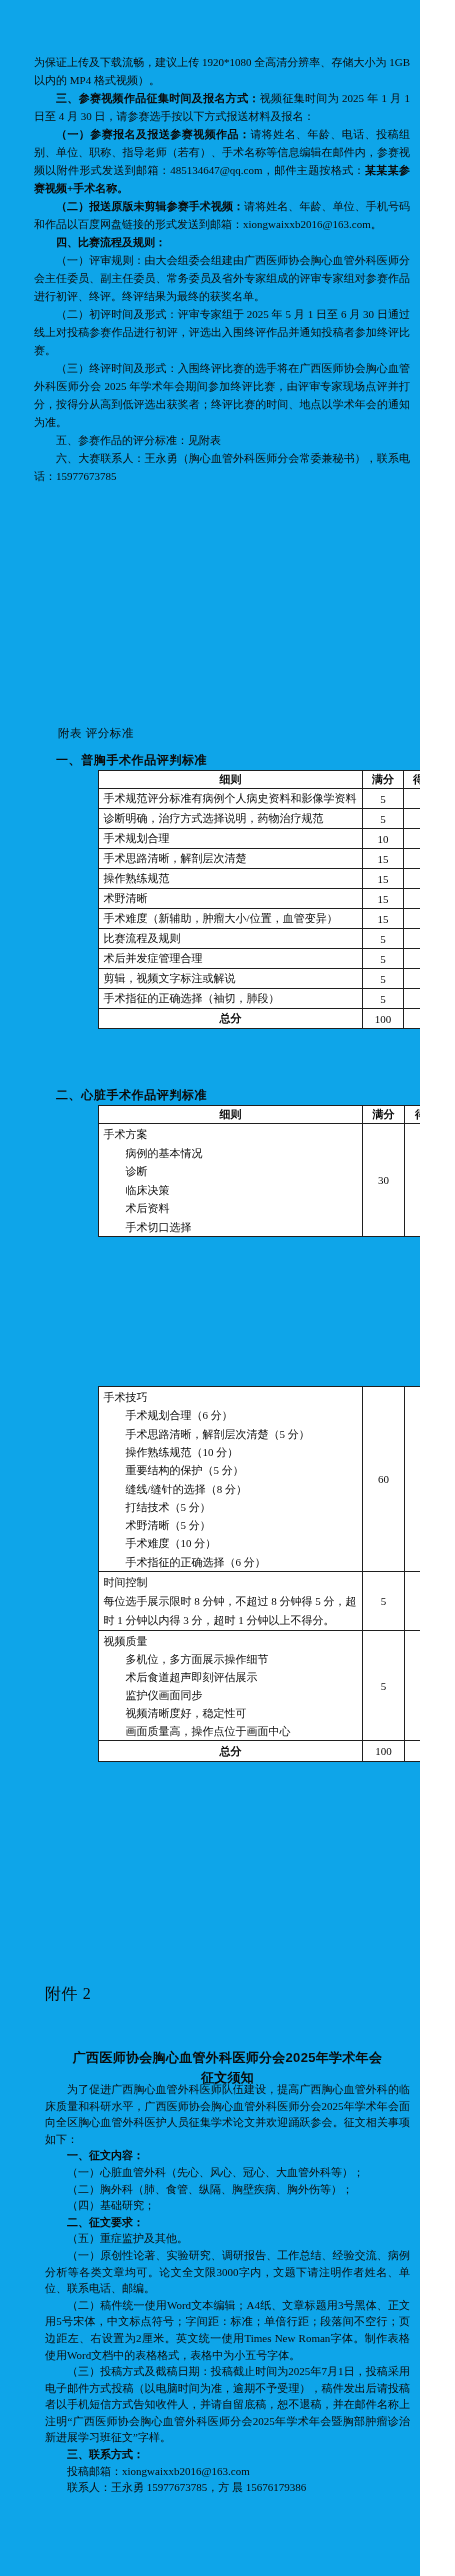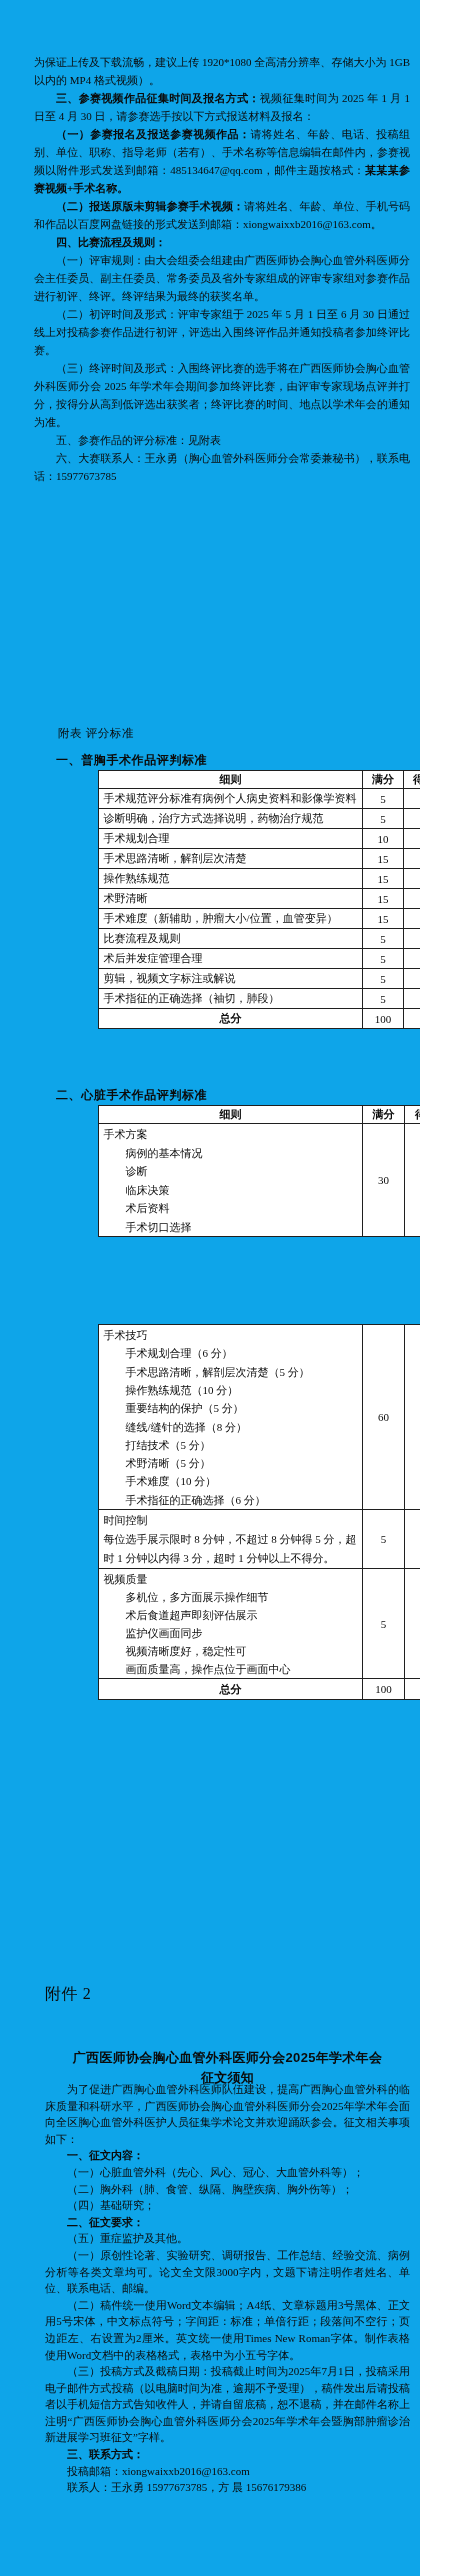--- a/index.html
+++ b/index.html
@@ -36,21 +36,21 @@
   .score .tlabel{
     text-align:center;font-weight:bold;
     font-family:"Liberation Sans","DejaVu Sans",sans-serif;
   }
   .t1{left:55px;top:770px;width:345px;}
   .t1 tr.hrow td{height:17px;}
   .t1 tr.brow td{height:19px;}
   .t1 tr.trow td{height:19px;}
   .t2a{left:55px;top:1105px;width:350px;}
   .t2a tr.hrow td{height:17px;}
-  .t2b{left:55px;top:1324px;width:350px;}
+  .t2b{left:55px;top:1386px;width:350px;}
   .cell-lines{padding:1.1px 3.4px 0 4.6px;}
   .cell-lines .sub{padding-left:2em;}
   .lh323{line-height:18.5px;}
   .lh320{line-height:18.3px;}
   .lh333{line-height:19px;}
   .lh316{line-height:18px;}
   .h194 td{height:110px;}
   .h320 td{height:182px;}
   .h100 td{height:56px;}
   .h190 td{height:108px;}

